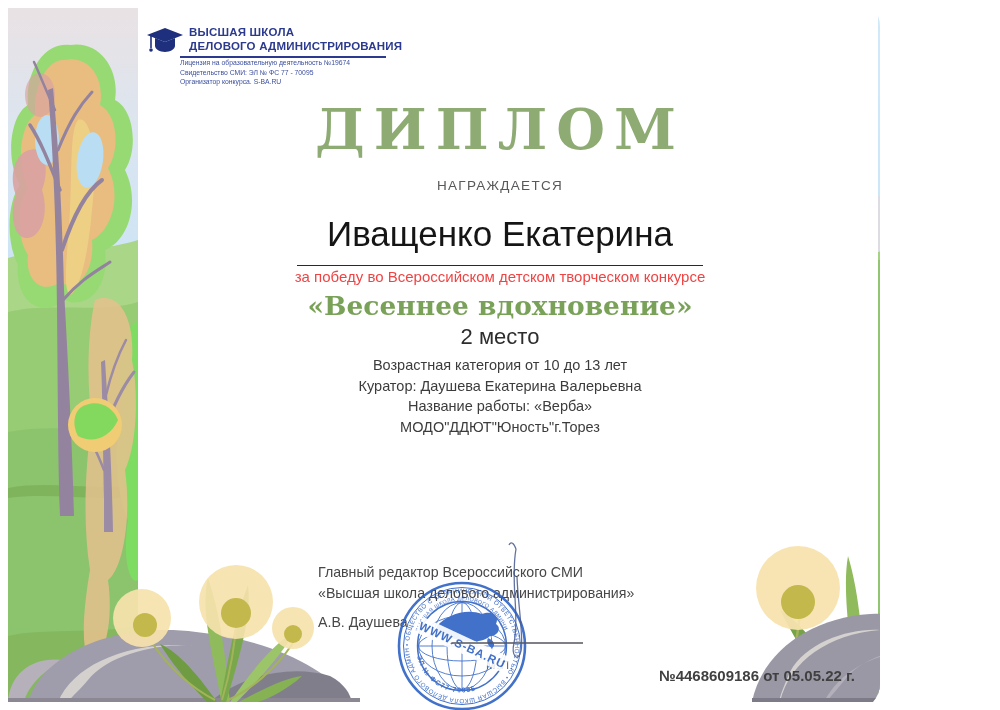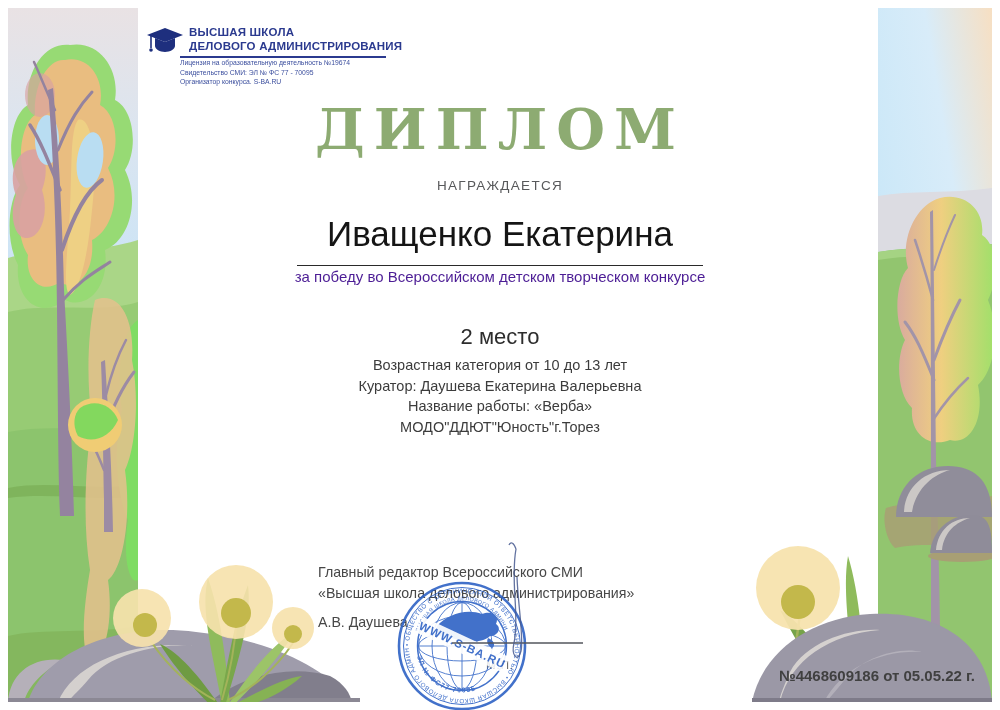--- a/index.html
+++ b/index.html
@@ -1,34 +1,35 @@
 <!DOCTYPE html>
 <html><head>
 <meta charset="utf-8">
 <style>
   html,body{margin:0;padding:0;background:#fff;}
   .certificate{
-    position:relative;width:1000px;height:710px;overflow:hidden;background:#ffffff;
+    position:relative;width:880px;height:710px;overflow:hidden;background:#ffffff;
     font-family:"Liberation Sans",sans-serif;
+    border-radius:26px;
   }
   .abs{position:absolute;}
   .art{left:0;top:0;width:1000px;height:710px;pointer-events:none;}
   
   .logo{left:147px;top:26px;display:flex;align-items:flex-start;}
   .logo-text{margin-left:6px;color:#2b3a8f;font-weight:bold;font-size:11.5px;line-height:13.5px;letter-spacing:.2px;white-space:nowrap;}
   .logo-sub{left:180px;top:56px;}
   .logo-divider{width:206px;height:2px;background:#2b3a8f;}
   .license-line{color:#3c4f9e;font-size:6.8px;line-height:8.6px;margin-top:1px;white-space:nowrap;}
   
   .center{left:0;width:1000px;text-align:center;}
   .title{top:96px;font-family:"DejaVu Serif","Liberation Serif",serif;font-weight:bold;font-size:56px;color:#8dab72;letter-spacing:9px;}
   .awarded{top:178px;font-size:13.5px;color:#58595b;letter-spacing:1.3px;}
   .name-wrap{top:214px;}
   .name{display:inline-block;font-size:35px;color:#151515;line-height:40px;padding:0 30px 11px 30px;border-bottom:1.6px solid #2a2a2a;}
-  .reason{top:268px;font-size:15px;color:#4c1d95;}
+  .reason{top:268px;font-size:15px;color:#ef4444;}
   .contest{top:290px;font-family:"DejaVu Serif","Liberation Serif",serif;font-weight:bold;font-size:26.5px;color:#79a258;}
   .place{top:324px;font-size:22px;color:#2d2d2d;}
   .details{top:355px;font-size:14.5px;color:#3c3c3c;line-height:20.5px;}
   
   .signer{left:318px;top:562px;font-size:14.2px;color:#474747;line-height:20.5px;text-align:left;}
   .signer-name{margin-top:9px;}
   .seal-note{left:486px;top:659px;font-size:11.5px;color:#6b6b6b;letter-spacing:1px;}
   .doc-number{right:25px;top:667px;font-size:15px;color:#404040;font-weight:bold;}
   .stamp-svg{left:392px;top:576px;width:140px;height:140px;opacity:.9;}
   .sig-svg{left:392px;top:505px;width:260px;height:205px;pointer-events:none;}
@@ -207,20 +208,21 @@
     <div class="license-line">Свидетельство СМИ: ЭЛ № ФС 77 - 70095</div>
     <div class="license-line">Организатор конкурса. S-BA.RU</div>
   </div>
 
   <div class="abs center title">ДИПЛОМ</div>
   <div class="abs center awarded">НАГРАЖДАЕТСЯ</div>
   <div class="abs center name-wrap">
     <span class="name">Иващенко Екатерина</span>
   </div>
   <div class="abs center reason">за победу во Всероссийском детском творческом конкурсе</div>
+  <div class="abs center contest">«Весеннее вдохновение»</div>
   <div class="abs center place">2 место</div>
   <div class="abs center details">
     <div>Возрастная категория от 10 до 13 лет</div>
     <div>Куратор: Даушева Екатерина Валерьевна</div>
     <div>Название работы: «Верба»</div>
     <div>МОДО"ДДЮТ"Юность"г.Торез</div>
   </div>
 
   <div class="abs signer">
     <div>Главный редактор Всероссийского СМИ</div>

